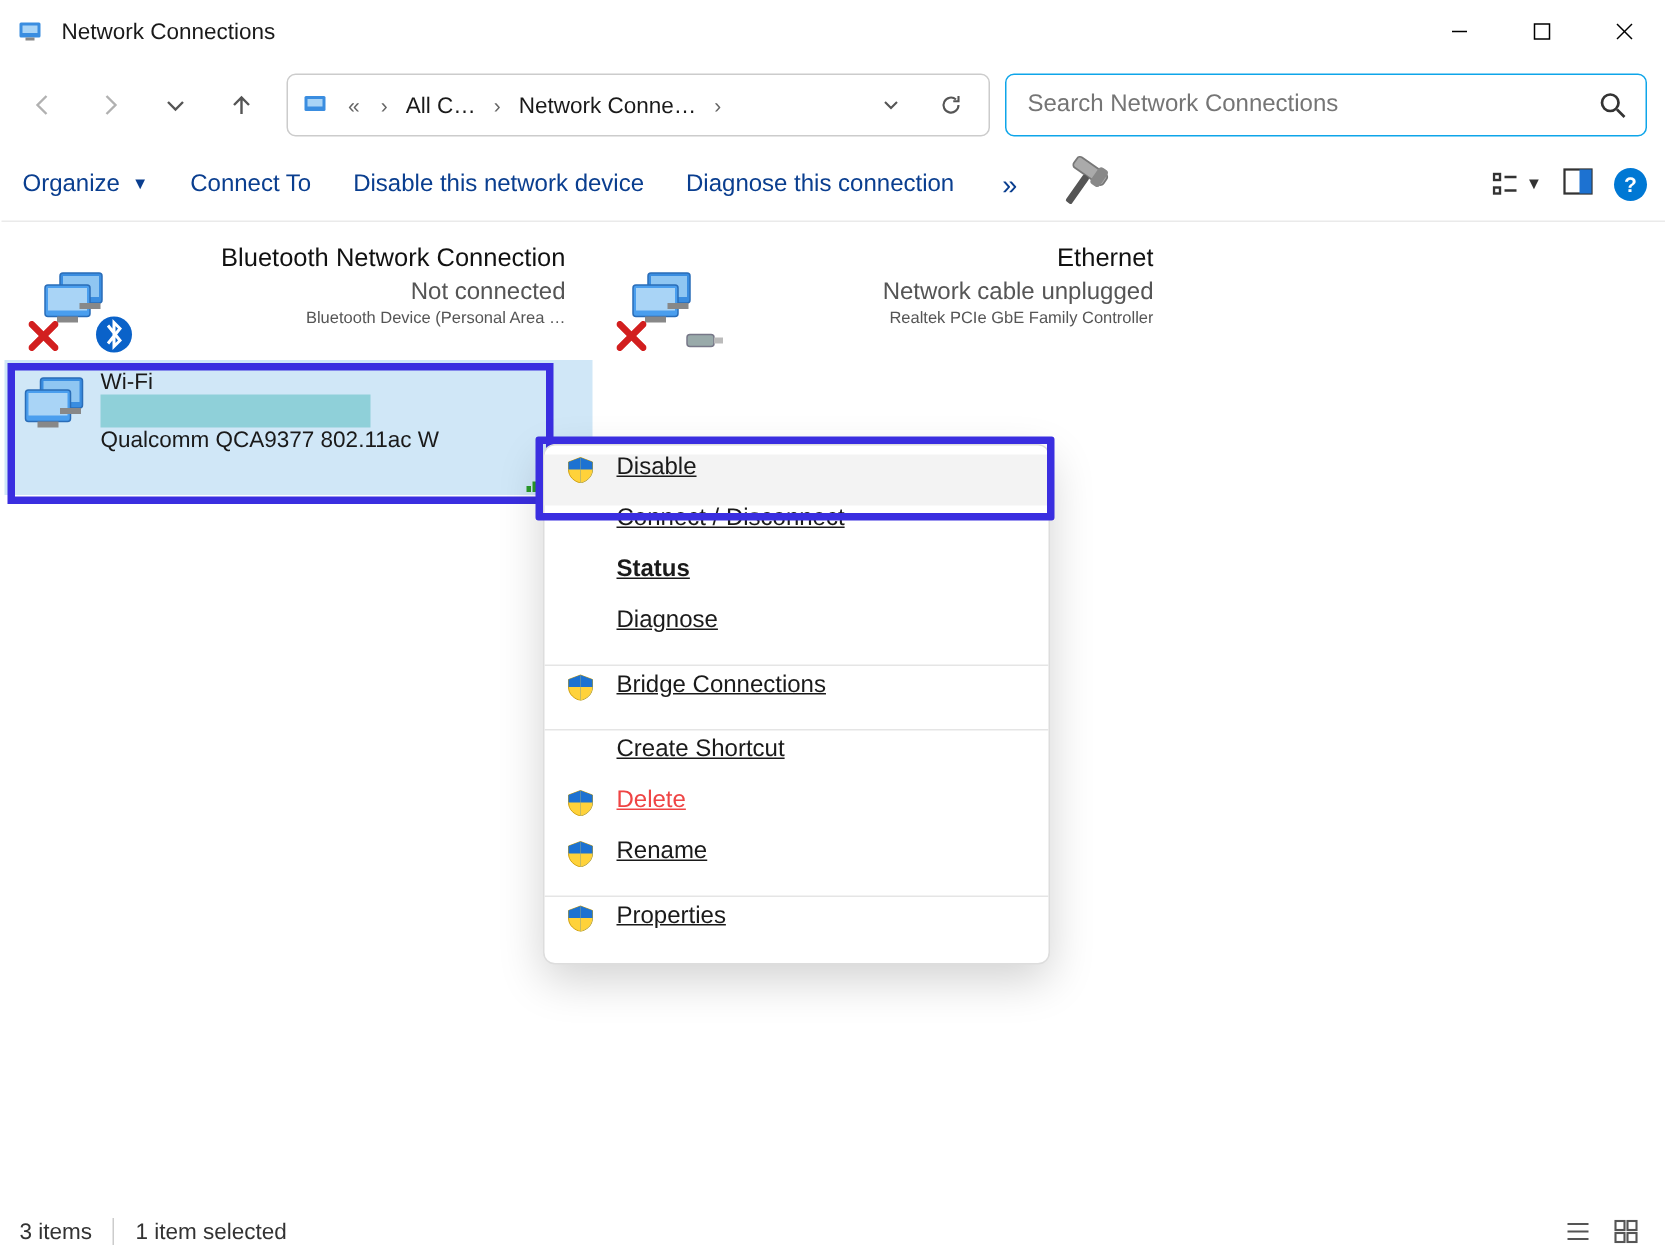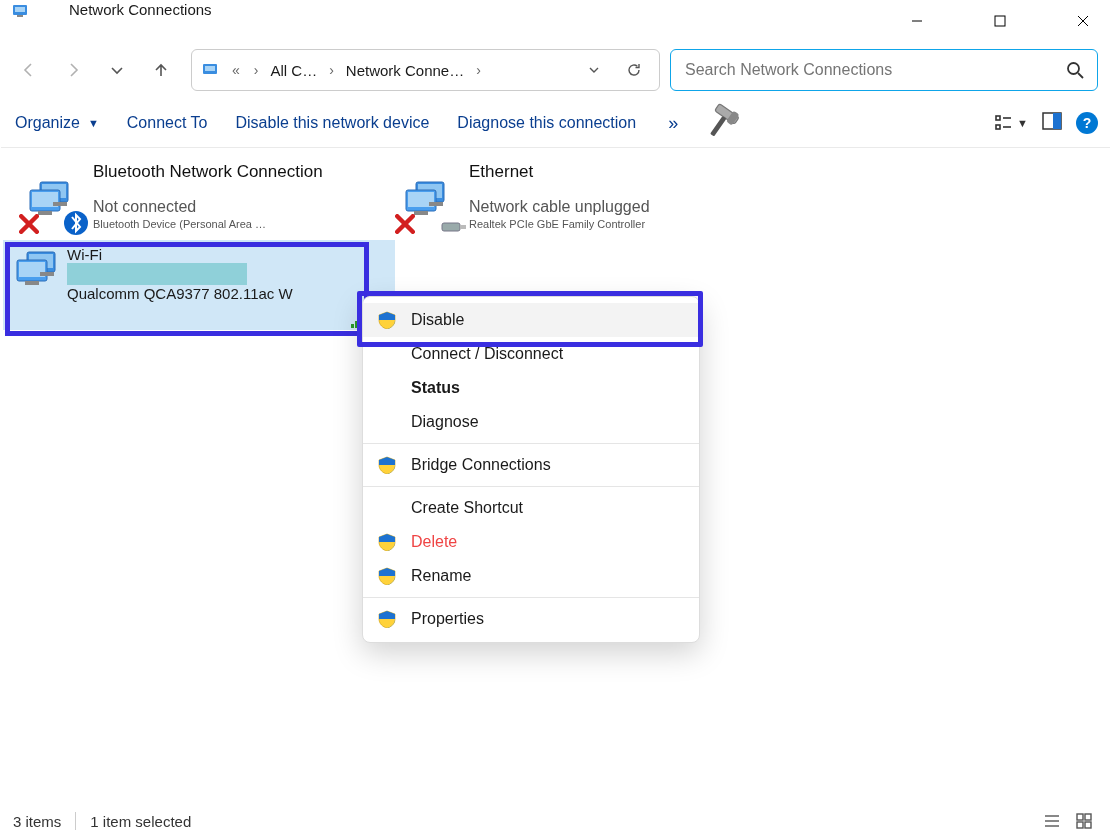--- a/index.html
+++ b/index.html
@@ -19,22 +19,22 @@
     flex-direction: column;
     height: 100%;
     border: 1px solid rgba(0,0,0,0);
     box-sizing: border-box;
   }
 
   
   .titlebar {
     height: 40px;
     display: flex;
+    align-items: center;
     padding: 0 0 0 10px;
-    gap: 28px;
   }
   .titlebar .tb-icon { width: 20px; height: 20px; margin-right: 10px; display:flex; align-items:center; justify-content:center;}
   .titlebar .tb-title { font-size: 15px; }
   .titlebar .tb-spacer { flex: 1; }
   .tb-btn {
     width: 55px; height: 40px;
     display: flex; align-items: center; justify-content: center;
     color: #000;
   }
   .tb-btn svg { width: 14px; height: 14px; stroke: #000; stroke-width: 1; fill:none; }
@@ -117,35 +117,35 @@
   }
   .hammer-wrap{width:48px;height:40px;display:flex;align-items:center;justify-content:center; margin-left:-10px;}
 
   
   .items {
     position:relative;
     flex:1;
     padding:8px 8px;
     overflow:hidden;
   }
-  .row1{ display:flex; gap:4px;}
+  .row1{ display:flex; gap:20px;text-align:right;}
   .conn {
     width:372px;
     height:82px;
     display:flex;
     padding:4px 4px;
     box-sizing:border-box;
   }
   .conn .ic {
     width:76px; display:flex; align-items:center; justify-content:center;
     position:relative;
   }
   .conn .txt{ flex:1; padding:2px 0 0 4px; overflow:hidden;}
   .conn .name{ font-size:17px; color:#111;}
-  .conn .status{ font-size:16px; color:#555; margin-top:16px;}
+  .conn .status{ font-size:16px; color:#555; margin-top:4px;}
   .conn .dev{ font-size:11px; color:#555; margin-top:2px; white-space:nowrap; overflow:hidden; text-overflow:ellipsis;}
 
   .wifi-wrap{
     position:absolute;
     left:2px; top:92px;
     width:372px; height:90px;
   }
   .sel-bg{
     position:absolute; left:0; top:0; right:-20px; bottom:0;
     background:#d0e7f7;
@@ -180,23 +180,24 @@
     background:#fff;
     border:1px solid #ddd;
     border-radius:8px;
     box-shadow:0 10px 30px rgba(0,0,0,.18);
     padding:6px 0;
     font-size:16px;
     z-index:30;
   }
   .ctx .mi{
     height:34px;
-    display:flex; align-items:center;
+    display:flex; align-items:flex-start;
     padding:0 16px 0 14px;
     gap:14px;
+    text-decoration:underline;
   }
   .ctx .mi .mi-ic{width:20px;height:20px;display:flex;align-items:center;justify-content:center;}
   .ctx .mi.bold{font-weight:700;}
   .ctx .mi.disabled{color:#ef4444;}
   .ctx .sep{height:1px;background:#e5e5e5;margin:4px 0;}
   .ctx-hi{
     position:absolute;
     left:-6px; top:-6px;
     width:346px; height:56px;
     border:5px solid #3a2ee0;

